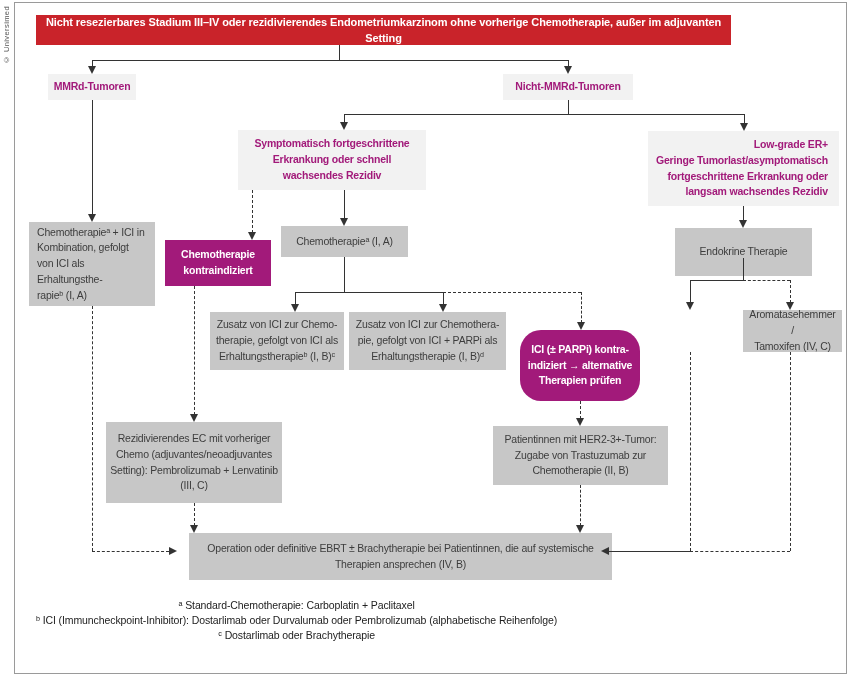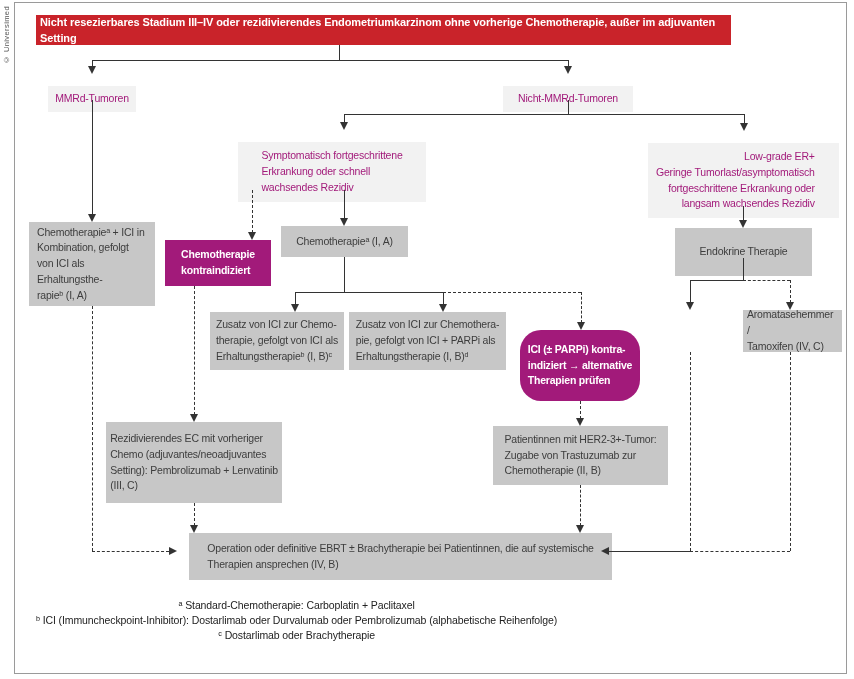--- a/index.html
+++ b/index.html
@@ -15,26 +15,26 @@
     position:relative;width:854px;height:679px;background:#fff;overflow:hidden;
     font-family:"Liberation Sans","DejaVu Sans",sans-serif;
   }
   .frame{position:absolute;left:14px;top:2px;width:831px;height:670px;border:1px solid #9a9a9a;}
   .copyright{
     position:absolute;left:2px;top:6px;writing-mode:vertical-rl;transform:rotate(180deg);
     font-size:7.5px;color:#555;letter-spacing:0.4px;
   }
   .node{
     position:absolute;display:flex;align-items:center;justify-content:center;
-    text-align:left;white-space:pre-line;box-sizing:border-box;
+    text-align:center;white-space:pre-line;box-sizing:border-box;
     font-size:10.5px;line-height:1.5;letter-spacing:-0.2px;color:var(--text);
     padding:3px 4px;
   }
   .red{background:var(--red);color:#fff;font-weight:bold;font-size:11px;letter-spacing:-0.1px;}
-  .light{background:var(--box-light);color:var(--magenta);font-weight:normal;margin-top:12px;}
+  .light{background:var(--box-light);color:var(--magenta);font-weight:bold;}
   .gray{background:var(--box-gray);}
   .mag{background:var(--magenta);color:#fff;font-weight:bold;}
   .leftal{justify-content:flex-start;text-align:left;padding-left:8px;}
   .sv{position:absolute;width:0;border-left:1.5px solid var(--line);}
   .dv{position:absolute;width:0;border-left:1.5px dashed var(--line);}
   .sh{position:absolute;height:0;border-top:1.5px solid var(--line);}
   .dh{position:absolute;height:0;border-top:1.5px dashed var(--line);}
   .ad{position:absolute;width:0;height:0;border-left:4.5px solid transparent;border-right:4.5px solid transparent;border-top:8px solid var(--line);}
   .ar{position:absolute;width:0;height:0;border-top:4.5px solid transparent;border-bottom:4.5px solid transparent;border-left:8px solid var(--line);}
   .al{position:absolute;width:0;height:0;border-top:4.5px solid transparent;border-bottom:4.5px solid transparent;border-right:8px solid var(--line);}

